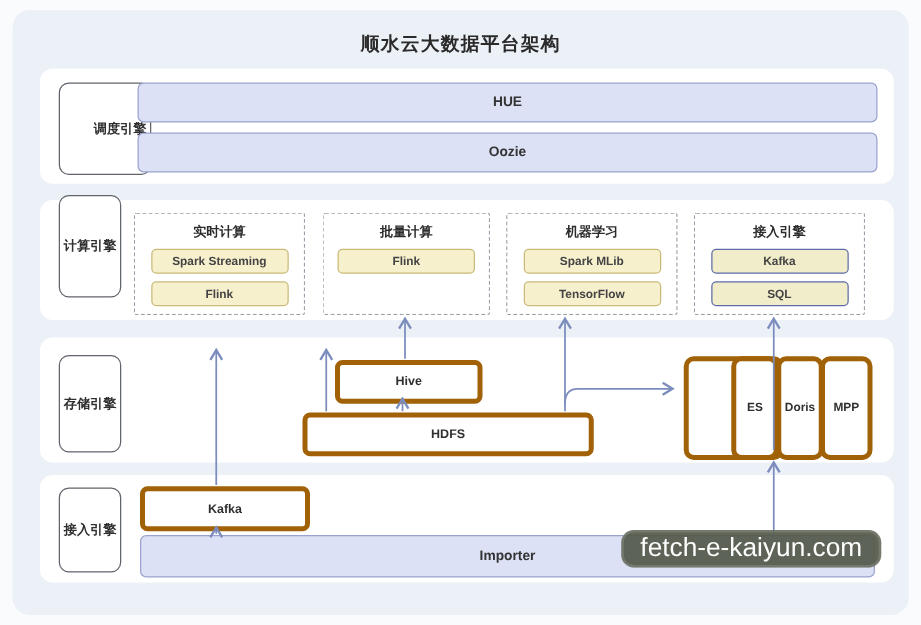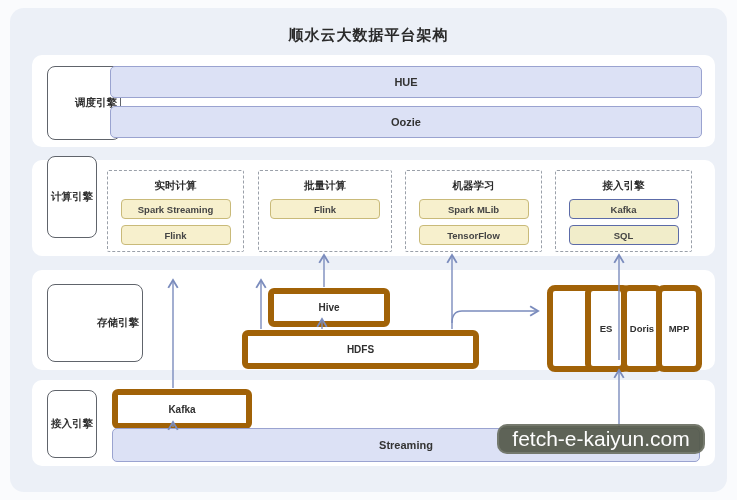--- a/index.html
+++ b/index.html
@@ -20,21 +20,21 @@
   .lav-bar{position:absolute;left:110px;width:590px;height:30px;background:#dce1f5;
         border:1px solid #9aa3d0;border-radius:5px;display:flex;align-items:center;
         justify-content:center;font-size:11px;font-weight:bold;color:#333;z-index:2;}
   .group{position:absolute;top:170px;height:80px;border:1.5px dashed #9aa0a9;
         border-radius:2px;display:flex;flex-direction:column;align-items:center;z-index:2;}
   .group-title{font-size:10.5px;font-weight:bold;color:#2c2c2c;margin-top:8px;}
   .chip{width:108px;height:18px;margin-top:6px;border-radius:4px;display:flex;
         align-items:center;justify-content:center;font-size:9.5px;font-weight:bold;color:#444;}
   .chip-yellow{background:#f7f0cd;border:1px solid #c9ba79;}
   .chip-blue{background:#f1edca;border:1px solid #5c6ba8;}
-  .node{position:absolute;background:#fff;border:6px solid #a16207;border-radius:6px;
+  .node{position:absolute;background:#fff;border:4px solid #a16207;border-radius:6px;
         display:flex;align-items:center;justify-content:center;font-size:10px;
         font-weight:bold;color:#2f2f2f;z-index:2;}
   .vnode{border-radius:8px;font-size:9.5px;}
   .arrows{position:absolute;left:0;top:0;width:737px;height:500px;z-index:5;pointer-events:none;}
   .watermark{position:absolute;left:497px;top:424px;width:208px;height:30px;
         background:rgba(84,89,74,0.93);border-radius:10px;z-index:10;display:flex;
         align-items:center;justify-content:center;font-size:21px;color:#fdfdfd;
         box-shadow:inset 0 0 0 2px rgba(255,255,255,0.14);}
 </style>
 </head>
@@ -67,32 +67,32 @@
     <div class="chip chip-yellow">Spark MLib</div>
     <div class="chip chip-yellow">TensorFlow</div>
   </div>
   <div class="group" style="left:555px;width:135px;">
     <div class="group-title">接入引擎</div>
     <div class="chip chip-blue">Kafka</div>
     <div class="chip chip-blue">SQL</div>
   </div>
 
   <div class="section sec3"></div>
-  <div class="engine-label" style="top:284px;height:76px;padding-left:46px;">存储引擎</div>
+  <div class="engine-label" style="top:284px;height:76px;">存储引擎</div>
   <div class="node" style="left:268px;top:288px;width:110px;height:27px;">Hive</div>
   <div class="node" style="left:242px;top:330px;width:225px;height:27px;">HDFS</div>
   <div class="node vnode" style="left:547px;top:285px;width:33px;height:75px;padding-left:39px;">Hbase</div>
   <div class="node vnode" style="left:585px;top:285px;width:30px;height:75px;">ES</div>
   <div class="node vnode" style="left:621px;top:285px;width:30px;height:75px;">Doris</div>
   <div class="node vnode" style="left:656px;top:285px;width:34px;height:75px;">MPP</div>
 
   <div class="section sec4"></div>
   <div class="engine-label" style="top:390px;height:66px;">接入引擎</div>
   <div class="node" style="left:112px;top:389px;width:128px;height:28px;">Kafka</div>
-  <div class="lav-bar" style="left:112px;top:428px;width:586px;height:32px;">Streaming</div>
+  <div class="lav-bar" style="left:112px;top:428px;width:586px;height:32px;">Importer</div>
 
   <svg class="arrows" viewBox="0 0 737 500">
     <defs>
       <marker id="ah" viewBox="0 0 8 8" refX="6" refY="4" markerWidth="9" markerHeight="9" orient="auto">
         <path d="M1 1 L6 4 L1 7" fill="none" stroke="#7b8cbd" stroke-width="1.2"></path>
       </marker>
     </defs>
     <g fill="none" stroke="#7b8cbd" stroke-width="1.4">
       <path d="M173 427 L173 422" marker-end="url(#ah)"></path>
       <path d="M173 388 L173 280" marker-end="url(#ah)"></path>

